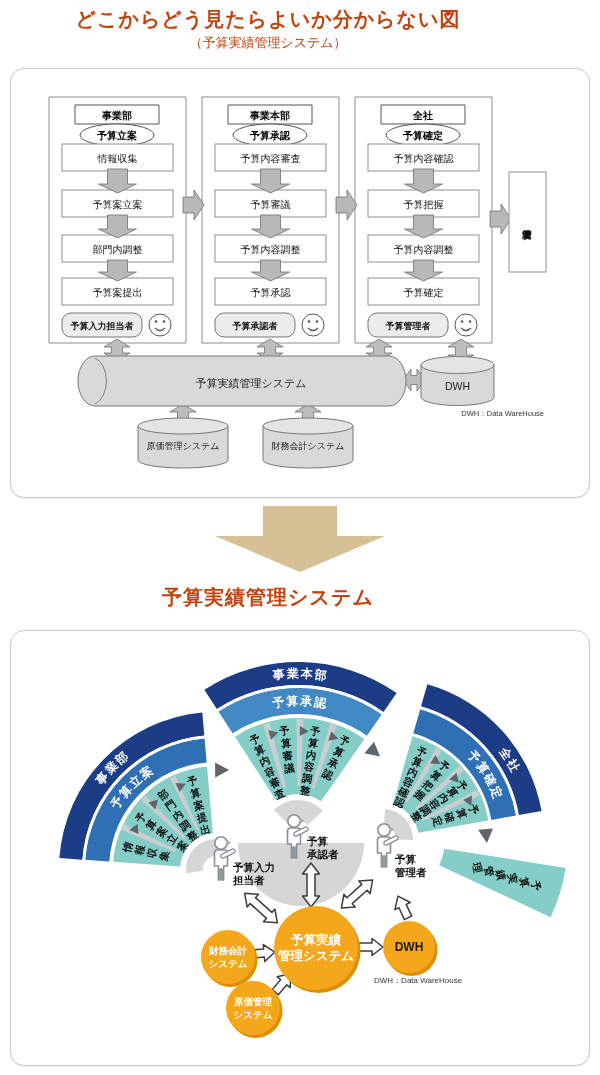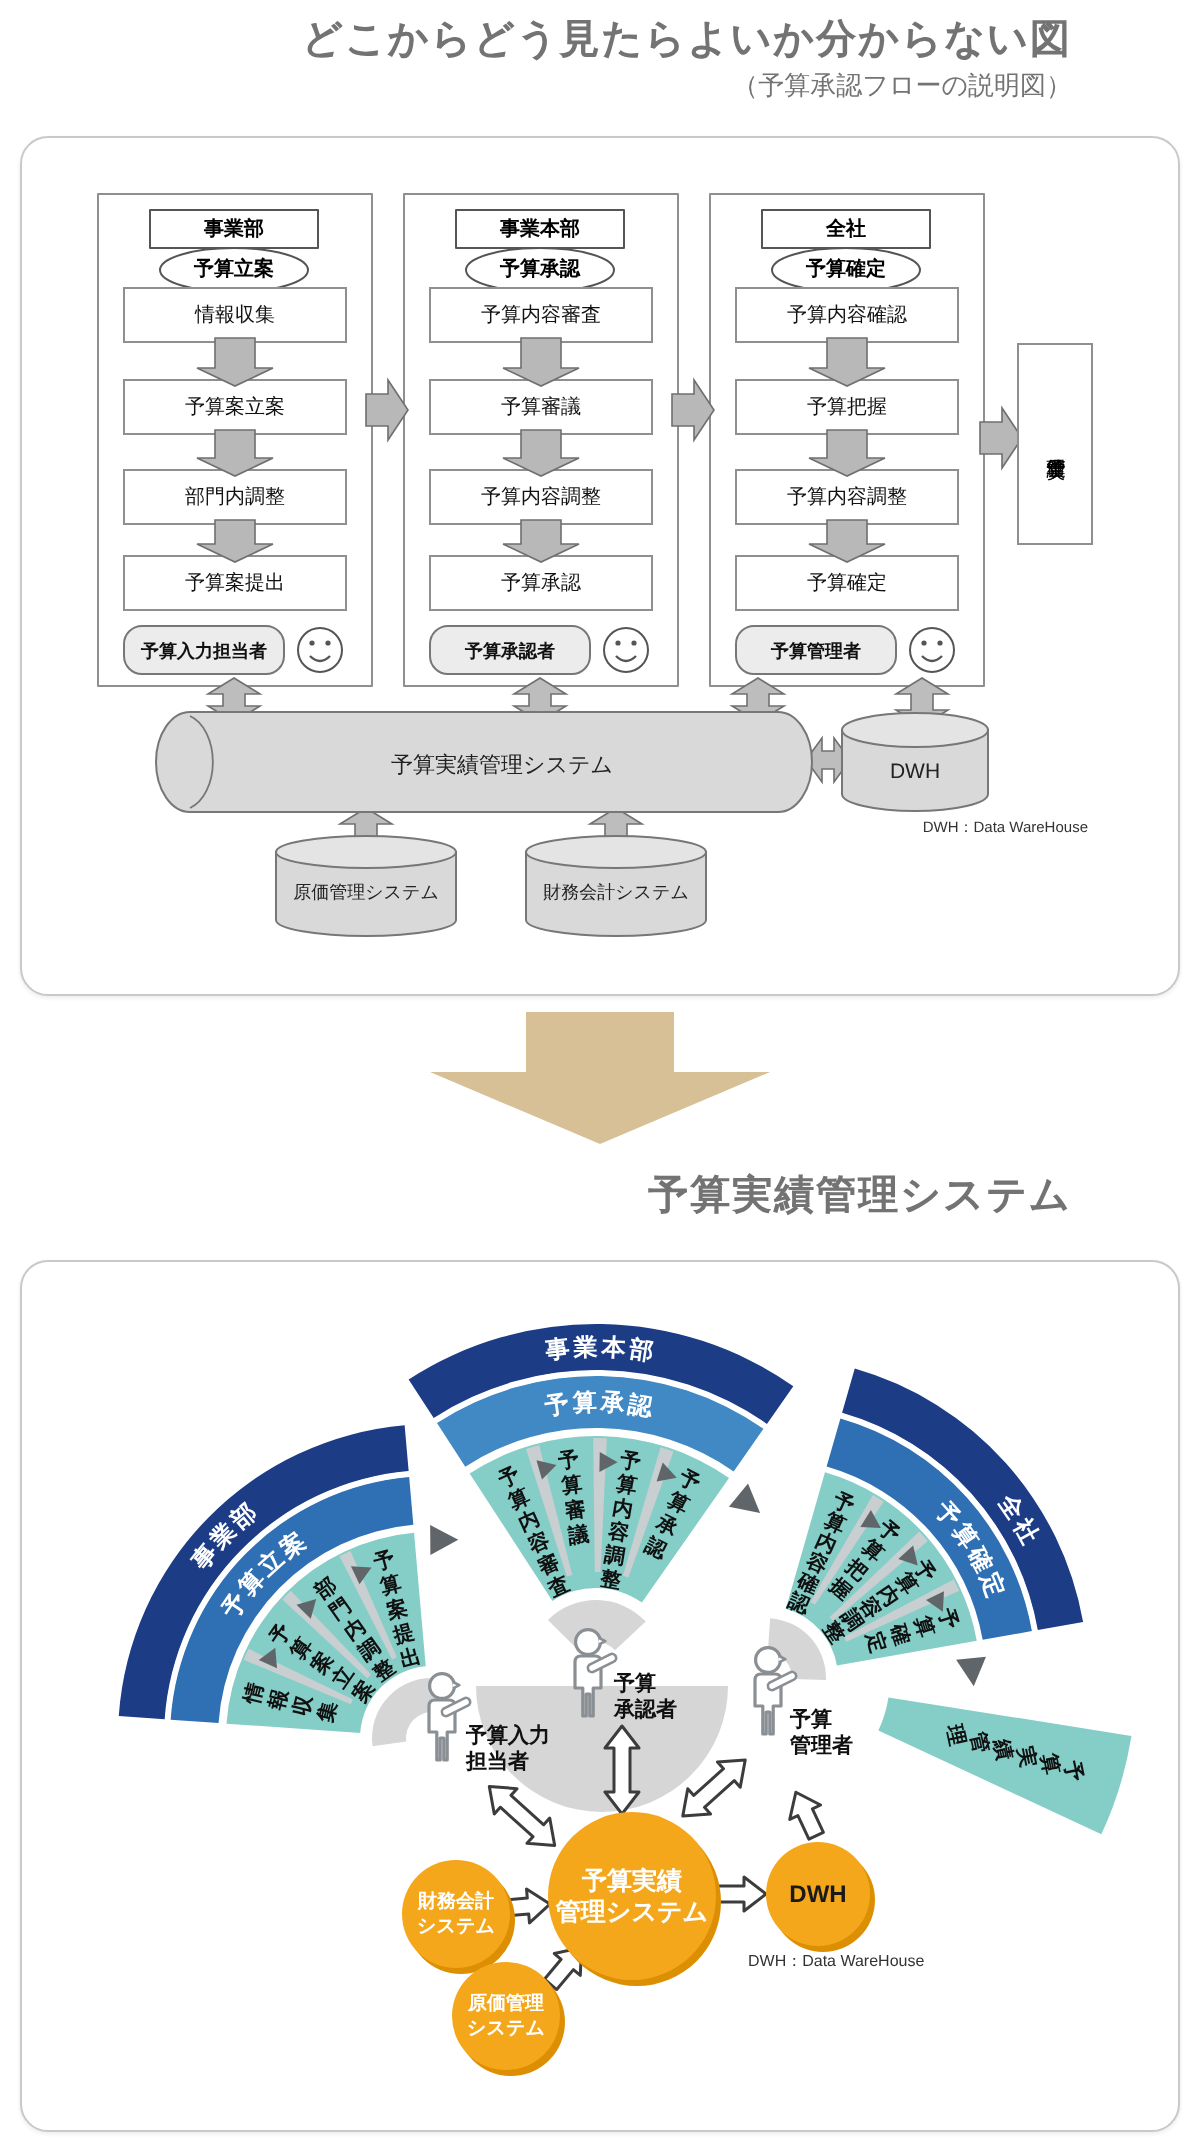--- a/index.html
+++ b/index.html
@@ -1,34 +1,34 @@
 <!DOCTYPE html>
 <html><head>
 <meta charset="utf-8">
 <style>
   html,body{margin:0;padding:0;background:#fff;}
   body{font-family:"Liberation Sans","DejaVu Sans",sans-serif;}
   #stage{position:relative;width:600px;height:1075px;background:#fff;overflow:hidden;}
-  .ttl{position:absolute;left:0;width:536px;text-align:right;color:#737373;}
+  .ttl{position:absolute;left:0;width:536px;text-align:center;color:#c2410c;}
   #title-top{top:6px;font-size:20px;font-weight:700;letter-spacing:1px;}
   #subtitle-top{top:34px;font-size:13px;font-weight:400;}
   #title-bottom{top:584px;font-size:20px;font-weight:700;letter-spacing:1px;}
   .card{position:absolute;left:10px;width:578px;background:#fff;border:1.5px solid #c9c9c9;border-radius:14px;box-shadow:0 1px 2px rgba(0,0,0,.08);}
   #card-top{top:68px;height:428px;}
   #card-bottom{top:630px;height:434px;}
   svg{display:block;}
   svg text{font-family:"Liberation Sans","DejaVu Sans",sans-serif;}
 </style>
 </head>
 <body>
 
 <div id="stage">
 
   <div class="ttl" id="title-top">どこからどう見たらよいか分からない図</div>
-  <div class="ttl" id="subtitle-top">（予算承認フローの説明図）</div>
+  <div class="ttl" id="subtitle-top">（予算実績管理システム）</div>
 
   <div class="card" id="card-top">
     <svg width="578" height="425" viewBox="0 0 578 425">
       <g stroke-linejoin="round">
 
         <rect x="38" y="28" width="137" height="246" fill="#fff" stroke="#8f8f8f"></rect>
         <rect x="191" y="28" width="137" height="246" fill="#fff" stroke="#8f8f8f"></rect>
         <rect x="344" y="28" width="137" height="246" fill="#fff" stroke="#8f8f8f"></rect>
 
         <rect x="64" y="36" width="84" height="19" fill="#fff" stroke="#555"></rect>

